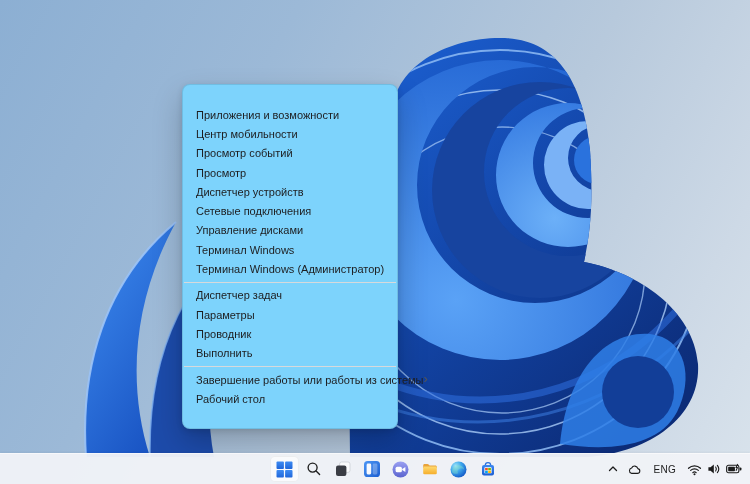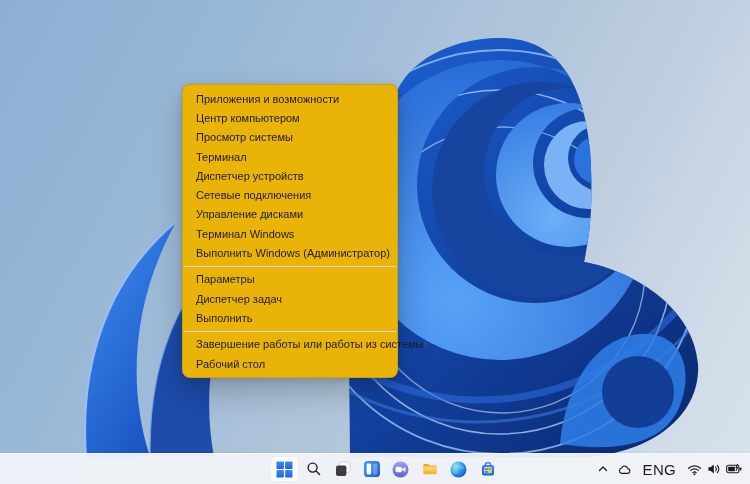--- a/index.html
+++ b/index.html
@@ -10,25 +10,25 @@
   }
   
   .wallpaper{
     position:absolute;inset:0;
     background:linear-gradient(118deg,#8cafd3 0%,#9cb9d7 30%,#b7c9dc 62%,#cdd9e6 85%,#d9e3ec 100%);
   }
   .bloom{position:absolute;inset:0;display:block;}
   
   .context-menu{
     position:absolute;left:182px;top:84px;width:214px;
-    background:#eab308;
+    background:#7dd3fc;
     border:1px solid rgba(0,0,0,0.10);
     border-radius:8px;
     box-shadow:0 14px 30px rgba(0,0,0,0.22),0 2px 6px rgba(0,0,0,0.12);
-    padding:4px 0;
+    padding:20px 0;
     z-index:20;
   }
   .menu-item{
     height:19.3px;display:flex;align-items:center;
     padding:0 12px 0 13px;
     font-size:11px;color:#1d1d1f;white-space:nowrap;cursor:default;
   }
   .menu-item .chev{margin-left:auto;font-size:13px;color:#555;line-height:1;transform:translateY(-1px);}
   .menu-sep{height:1px;background:#d8d9db;margin:3px 1px;}
   
@@ -40,21 +40,21 @@
     z-index:30;
   }
   .tb-center{position:absolute;left:270px;top:2px;display:flex;}
   .tb-btn{
     width:29px;height:26px;border-radius:5px;
     display:flex;align-items:center;justify-content:center;cursor:pointer;
   }
   .tb-btn.active{background:rgba(255,255,255,0.65);box-shadow:inset 0 0 0 1px rgba(0,0,0,0.05);}
   .tray{position:absolute;right:4px;top:2px;height:26px;display:flex;align-items:center;}
   .tray-btn{height:24px;border-radius:4px;display:flex;align-items:center;justify-content:center;padding:0 4px;cursor:pointer;}
-  .lang{font-size:15px;color:#1b1b1b;letter-spacing:0.3px;padding:0 3px;}
+  .lang{font-size:10px;color:#1b1b1b;letter-spacing:0.3px;padding:0 3px;}
   .status-group{display:flex;align-items:center;gap:5px;padding:0 4px;}
 </style>
 </head>
 <body>
 
 <div class="wallpaper">
   <svg class="bloom" viewBox="0 0 750 484">
     <defs>
       <linearGradient id="gSil" x1="0" y1="0" x2="0.75" y2="1">
         <stop offset="0" stop-color="#1d63d6"></stop>
@@ -104,49 +104,52 @@
     <path d="M 86,457 C 80,368 104,282 176,222 C 134,298 126,382 150,457 Z" fill="url(#gP1)"></path>
     <path d="M 86,457 C 80,368 104,282 176,222" fill="none" stroke="#9cc3f6" stroke-width="2" opacity="0.9"></path>
   </svg>
 </div>
 
 <div class="context-menu">
   <div class="menu-item">
       <span>Приложения и возможности</span>
     </div>
   <div class="menu-item">
-      <span>Центр компьютером</span>
-    </div>
-  <div class="menu-item">
-      <span>Просмотр системы</span>
-    </div>
-  <div class="menu-item">
-      <span>Терминал</span>
+      <span>Центр мобильности</span>
+    </div>
+  <div class="menu-item">
+      <span>Просмотр событий</span>
+    </div>
+  <div class="menu-item">
+      <span>Просмотр</span>
     </div>
   <div class="menu-item">
       <span>Диспетчер устройств</span>
     </div>
   <div class="menu-item">
       <span>Сетевые подключения</span>
     </div>
   <div class="menu-item">
       <span>Управление дисками</span>
     </div>
   <div class="menu-item">
       <span>Терминал Windows</span>
     </div>
   <div class="menu-item">
-      <span>Выполнить Windows (Администратор)</span>
+      <span>Терминал Windows (Администратор)</span>
     </div>
   <div class="menu-sep"></div>
   <div class="menu-item">
+      <span>Диспетчер задач</span>
+    </div>
+  <div class="menu-item">
       <span>Параметры</span>
     </div>
   <div class="menu-item">
-      <span>Диспетчер задач</span>
+      <span>Проводник</span>
     </div>
   <div class="menu-item">
       <span>Выполнить</span>
     </div>
   <div class="menu-sep"></div>
   <div class="menu-item">
     <span>Завершение работы или работы из системы</span>
     <span class="chev">›</span>
   </div>
   <div class="menu-item">

